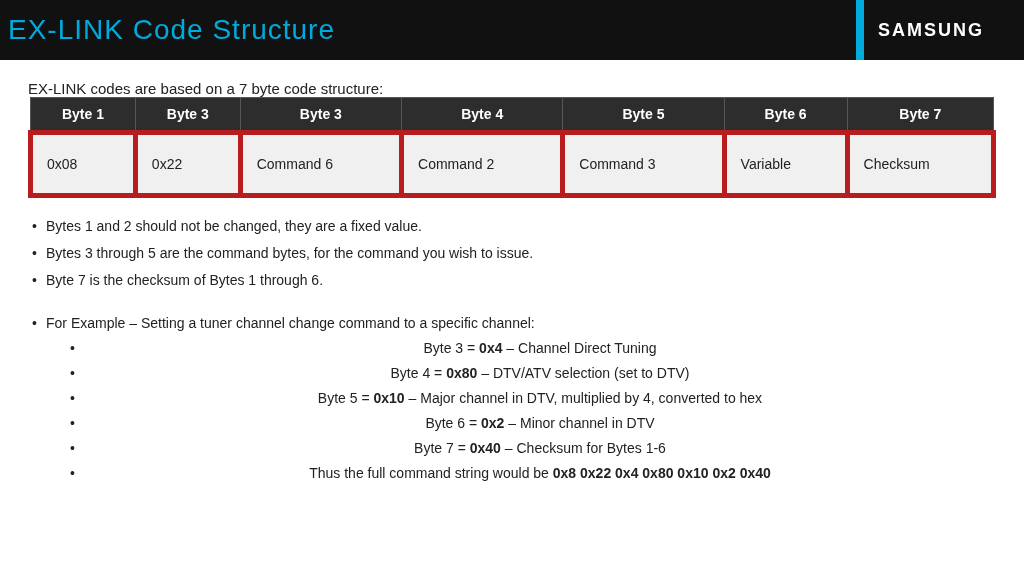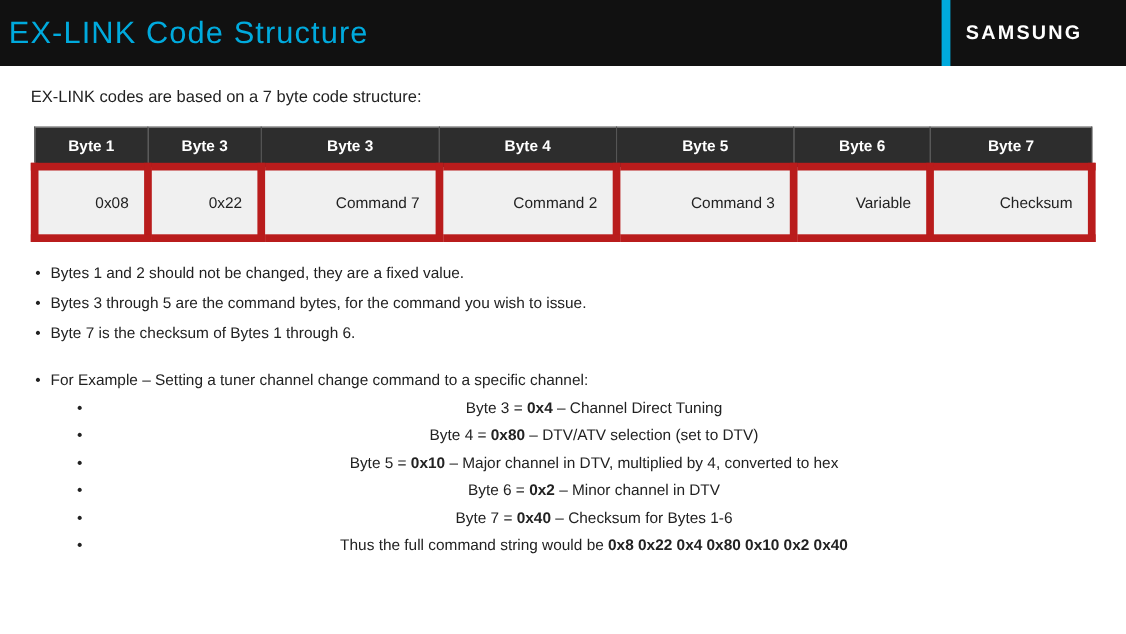--- a/index.html
+++ b/index.html
@@ -50,21 +50,20 @@
       letter-spacing: 2px;
     }
 
     .content {
       padding: 20px 28px;
     }
 
     .intro-text {
       font-size: 15px;
       color: #222;
-      margin-bottom: 18px;
     }
 
     .table-wrapper {
       margin-bottom: 18px;
     }
 
     table {
       border-collapse: collapse;
       width: 100%;
     }
@@ -84,22 +83,22 @@
     }
 
     table tbody tr {
       background: #f0f0f0;
     }
 
     table tbody td {
       color: #222;
       font-size: 14px;
       padding: 21px 14px;
-      border: 7px solid #b91c1c;
-      text-align: right;
+      border: 5px solid #b91c1c;
+      text-align: left;
     }
 
     .bullets {
       list-style: none;
       padding: 0;
       margin: 0;
     }
 
     .bullets li {
       position: relative;
@@ -169,21 +168,21 @@
           <th>Byte 4</th>
           <th>Byte 5</th>
           <th>Byte 6</th>
           <th>Byte 7</th>
         </tr>
       </thead>
       <tbody>
         <tr>
           <td>0x08</td>
           <td>0x22</td>
-          <td>Command 7</td>
+          <td>Command 6</td>
           <td>Command 2</td>
           <td>Command 3</td>
           <td>Variable</td>
           <td>Checksum</td>
         </tr>
       </tbody>
     </table>
   </div>
 
   

